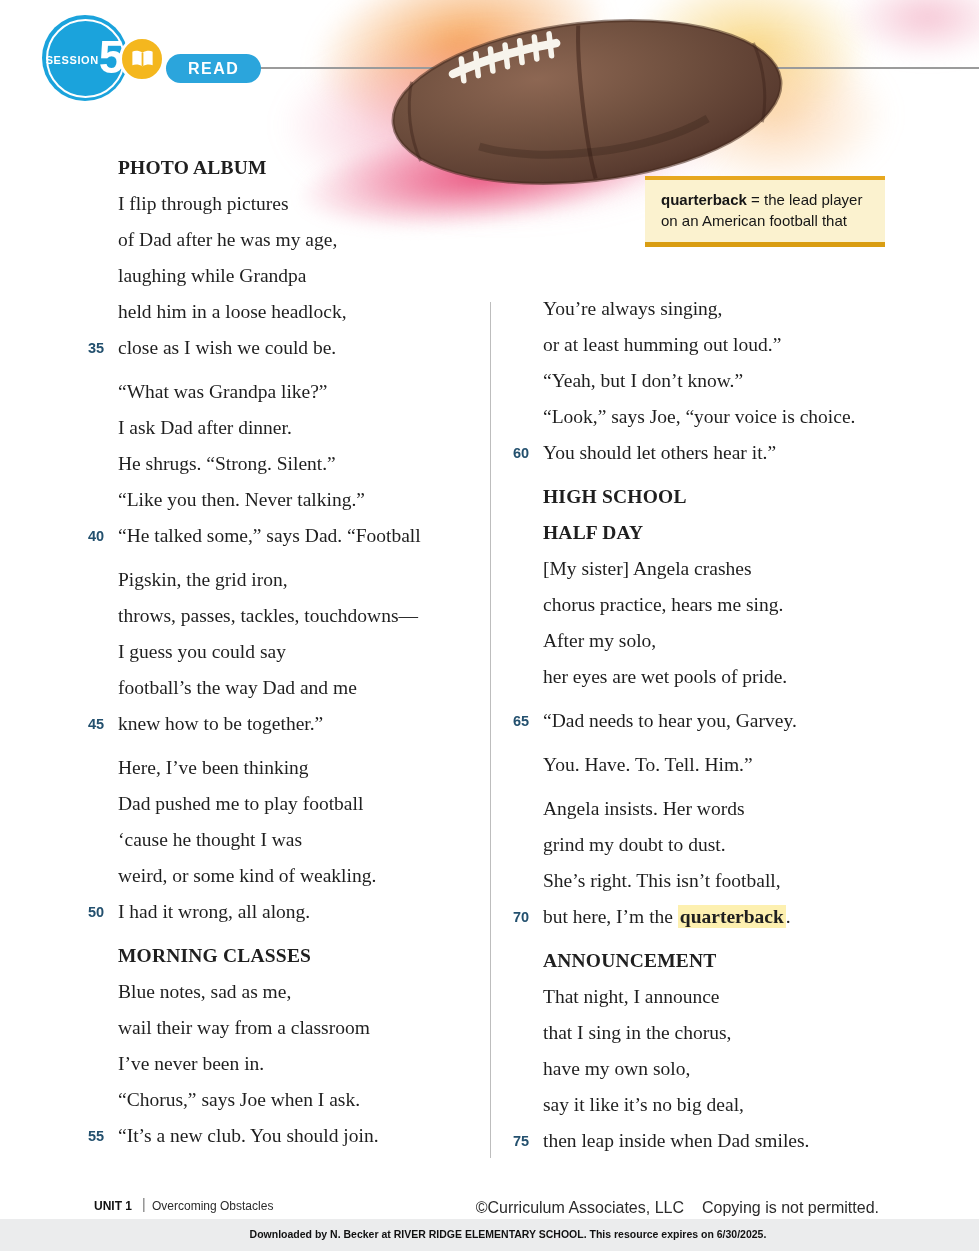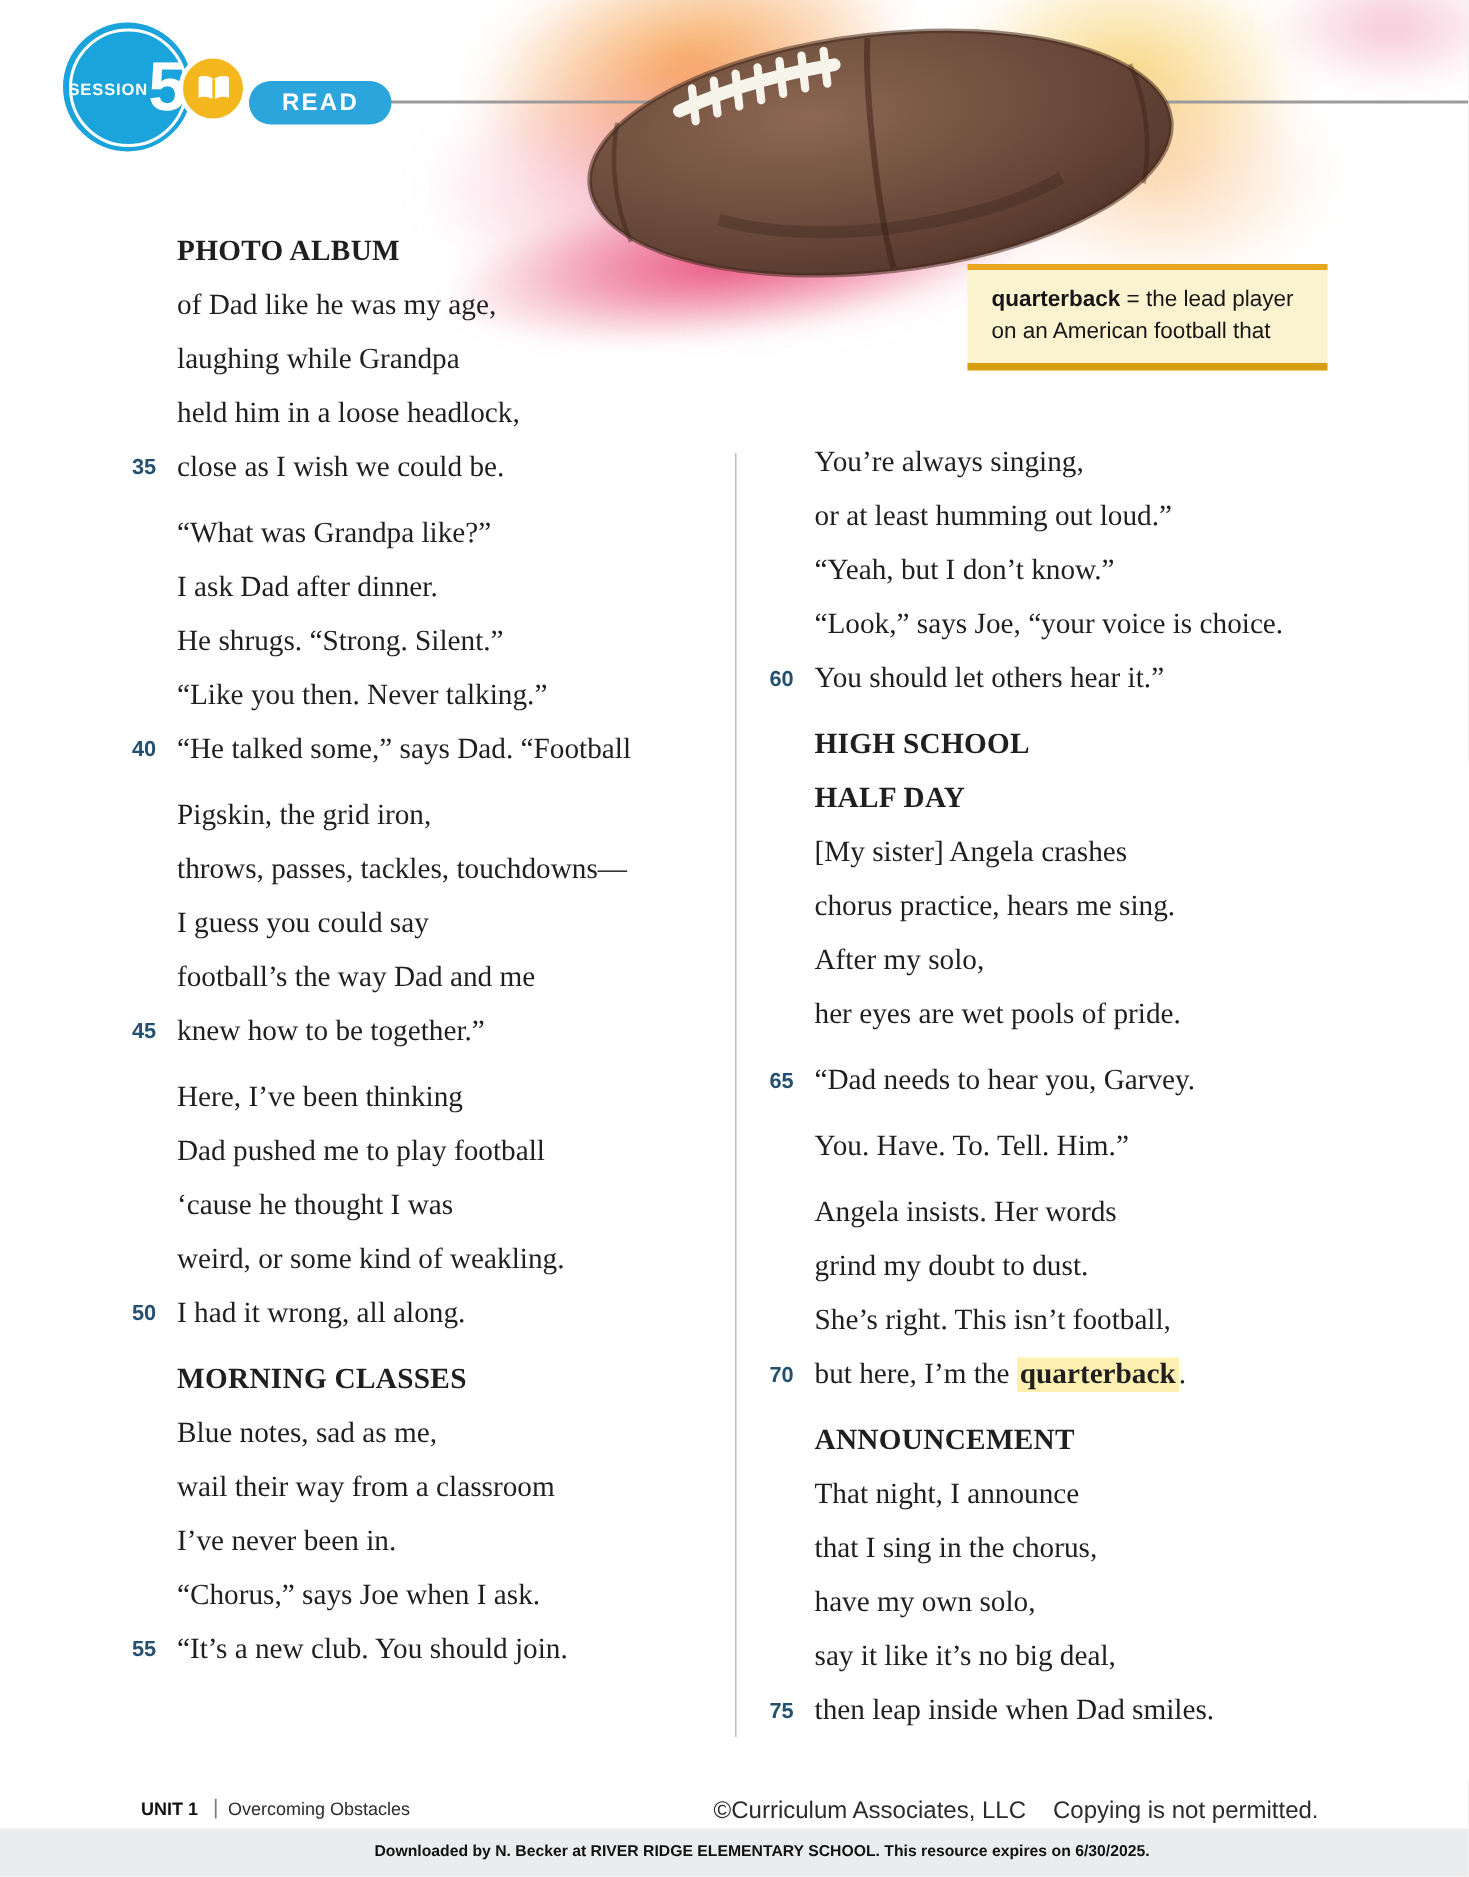--- a/index.html
+++ b/index.html
@@ -131,21 +131,22 @@
   <div class="vocab-box">
     <span class="vocab-term">quarterback</span><span> = the lead player on an American football that</span>
   </div>
 
   <div class="col-divider"></div>
   <div class="col col-left">
       <div class="block heading">
         <div class="pline hline">PHOTO ALBUM</div>
       </div>
       <div class="block stanza">
-        <div class="pline"><span class="ltext">of Dad like he was my age,</span></div>
+        <div class="pline"><span class="ltext">I flip through pictures</span></div>
+        <div class="pline"><span class="ltext">of Dad after he was my age,</span></div>
         <div class="pline"><span class="ltext">laughing while Grandpa</span></div>
         <div class="pline"><span class="ltext">held him in a loose headlock,</span></div>
         <div class="pline"><span class="lnum">35</span><span class="ltext">close as I wish we could be.</span></div>
       </div>
       <div class="block stanza">
         <div class="pline"><span class="ltext">“What was Grandpa like?”</span></div>
         <div class="pline"><span class="ltext">I ask Dad after dinner.</span></div>
         <div class="pline"><span class="ltext">He shrugs. “Strong. Silent.”</span></div>
         <div class="pline"><span class="ltext">“Like you then. Never talking.”</span></div>
         <div class="pline"><span class="lnum">40</span><span class="ltext">“He talked some,” says Dad. “Football</span></div>

